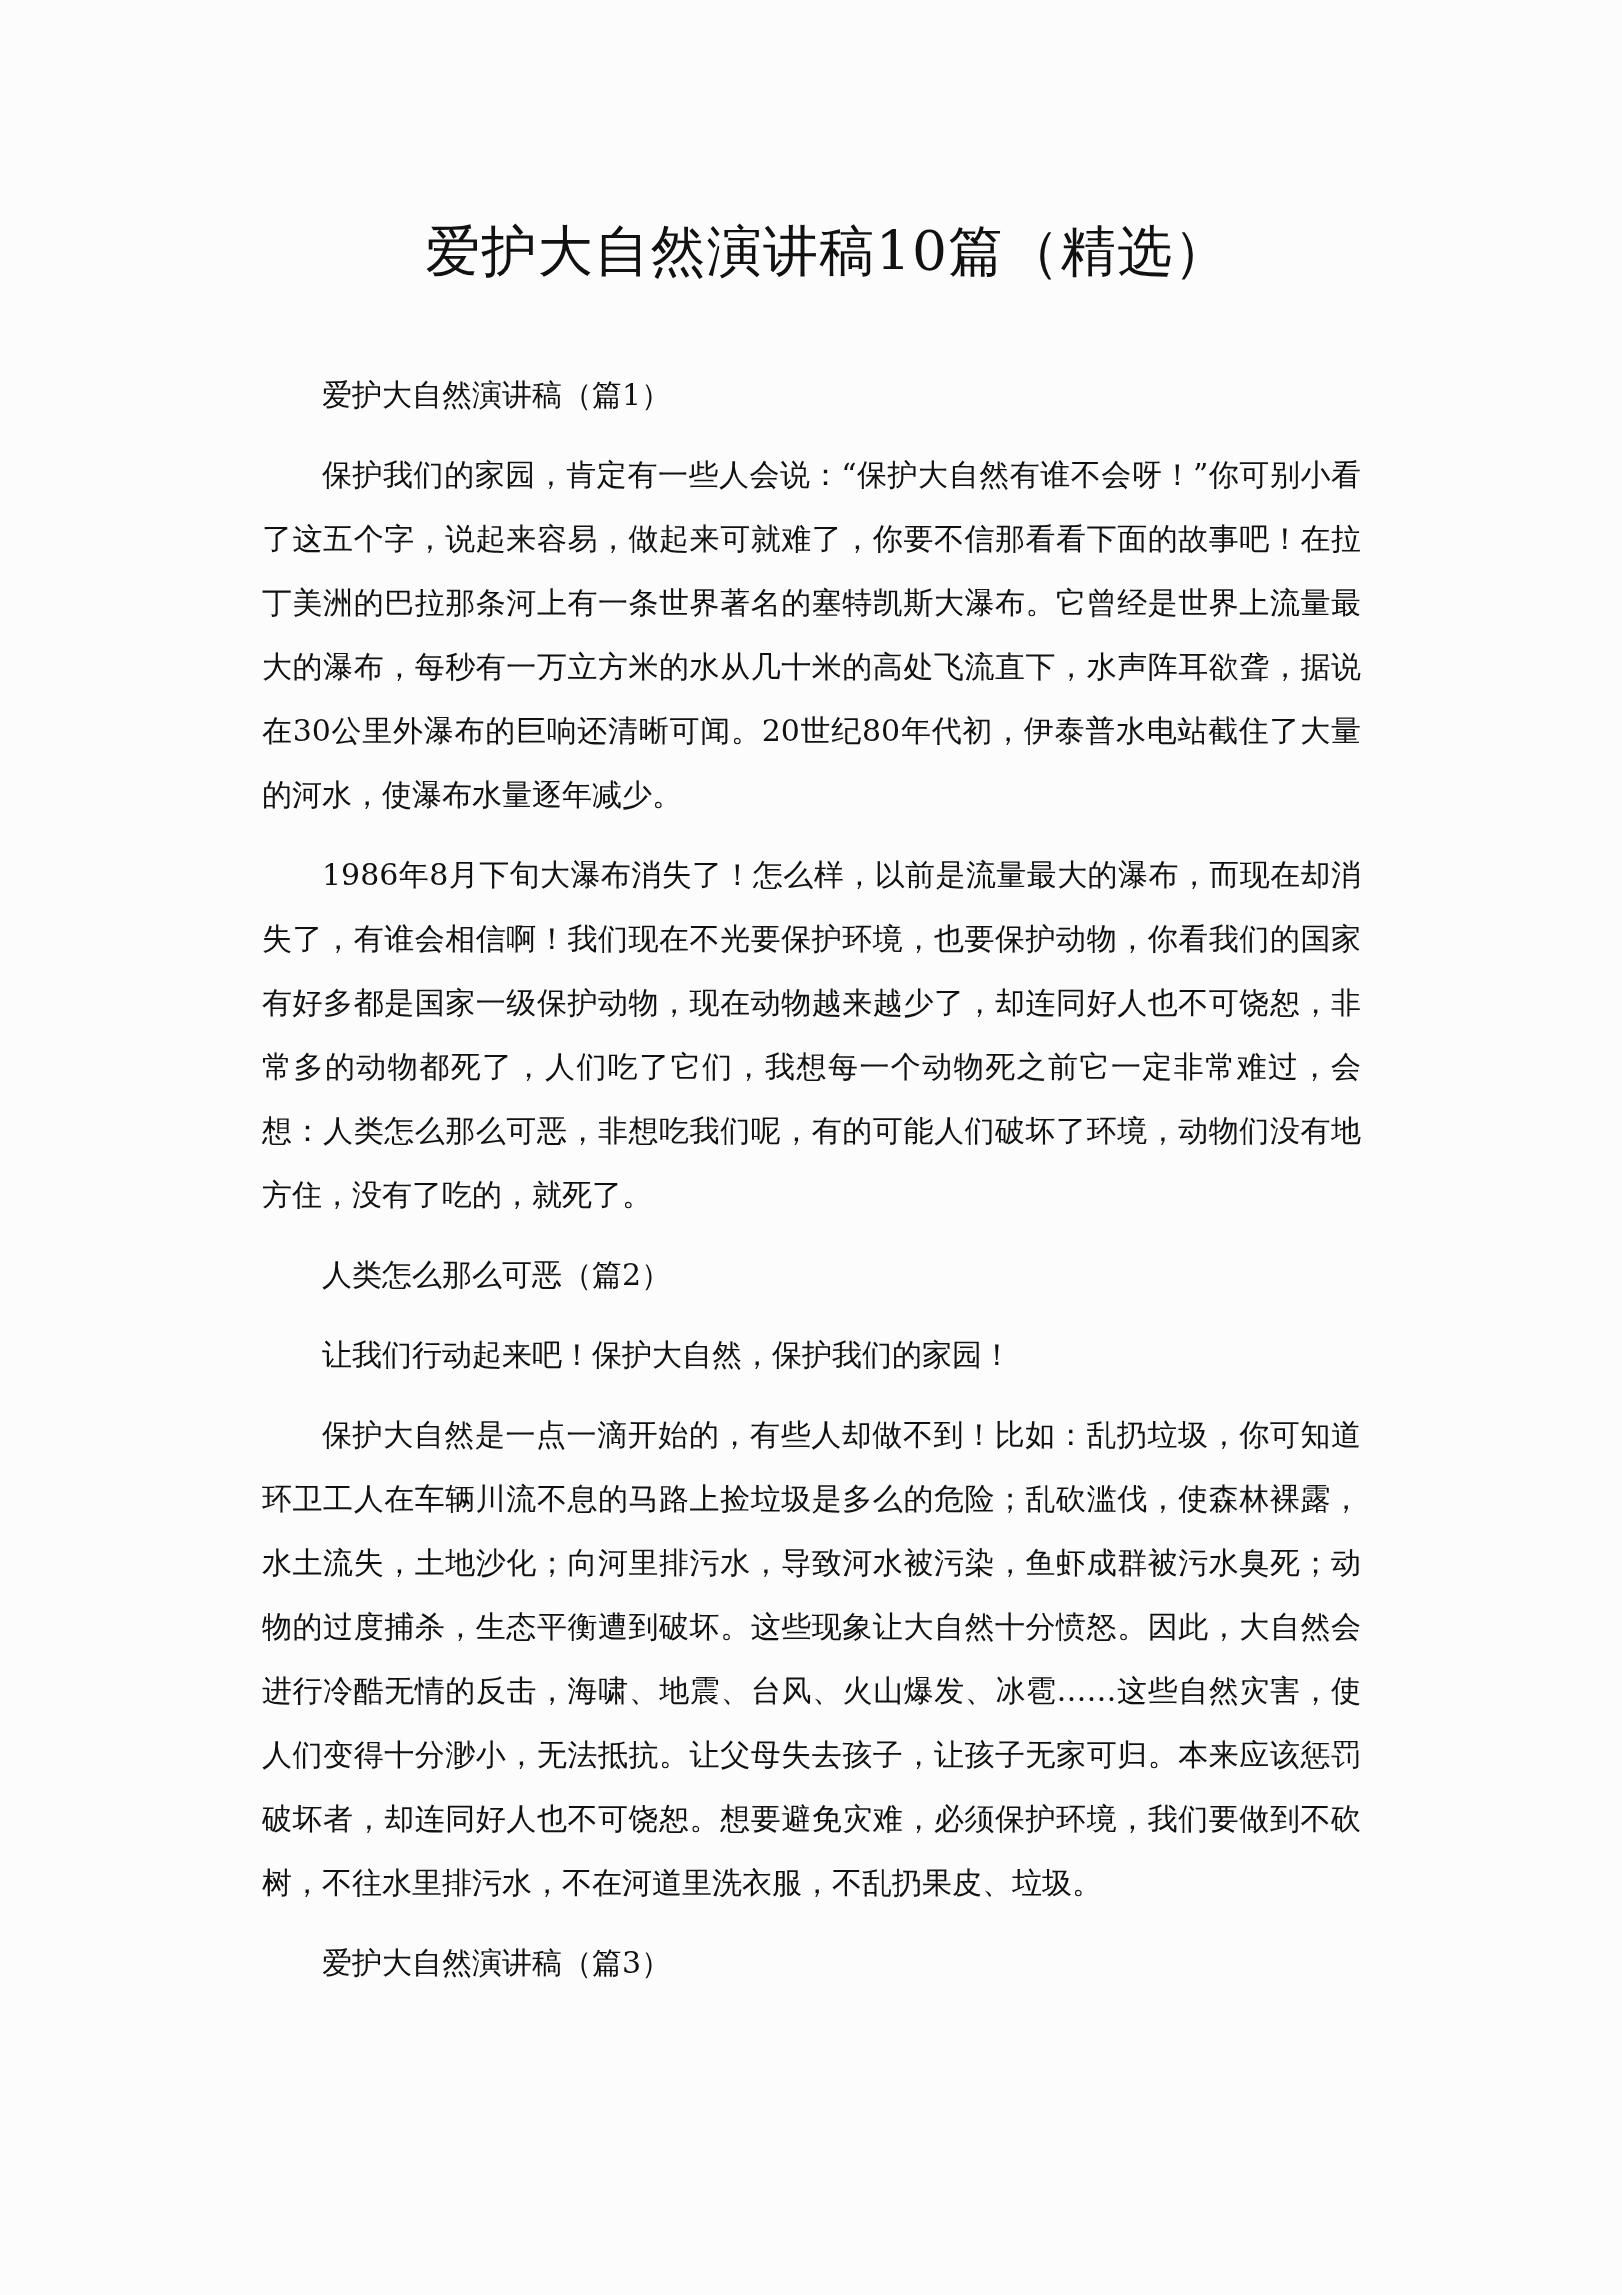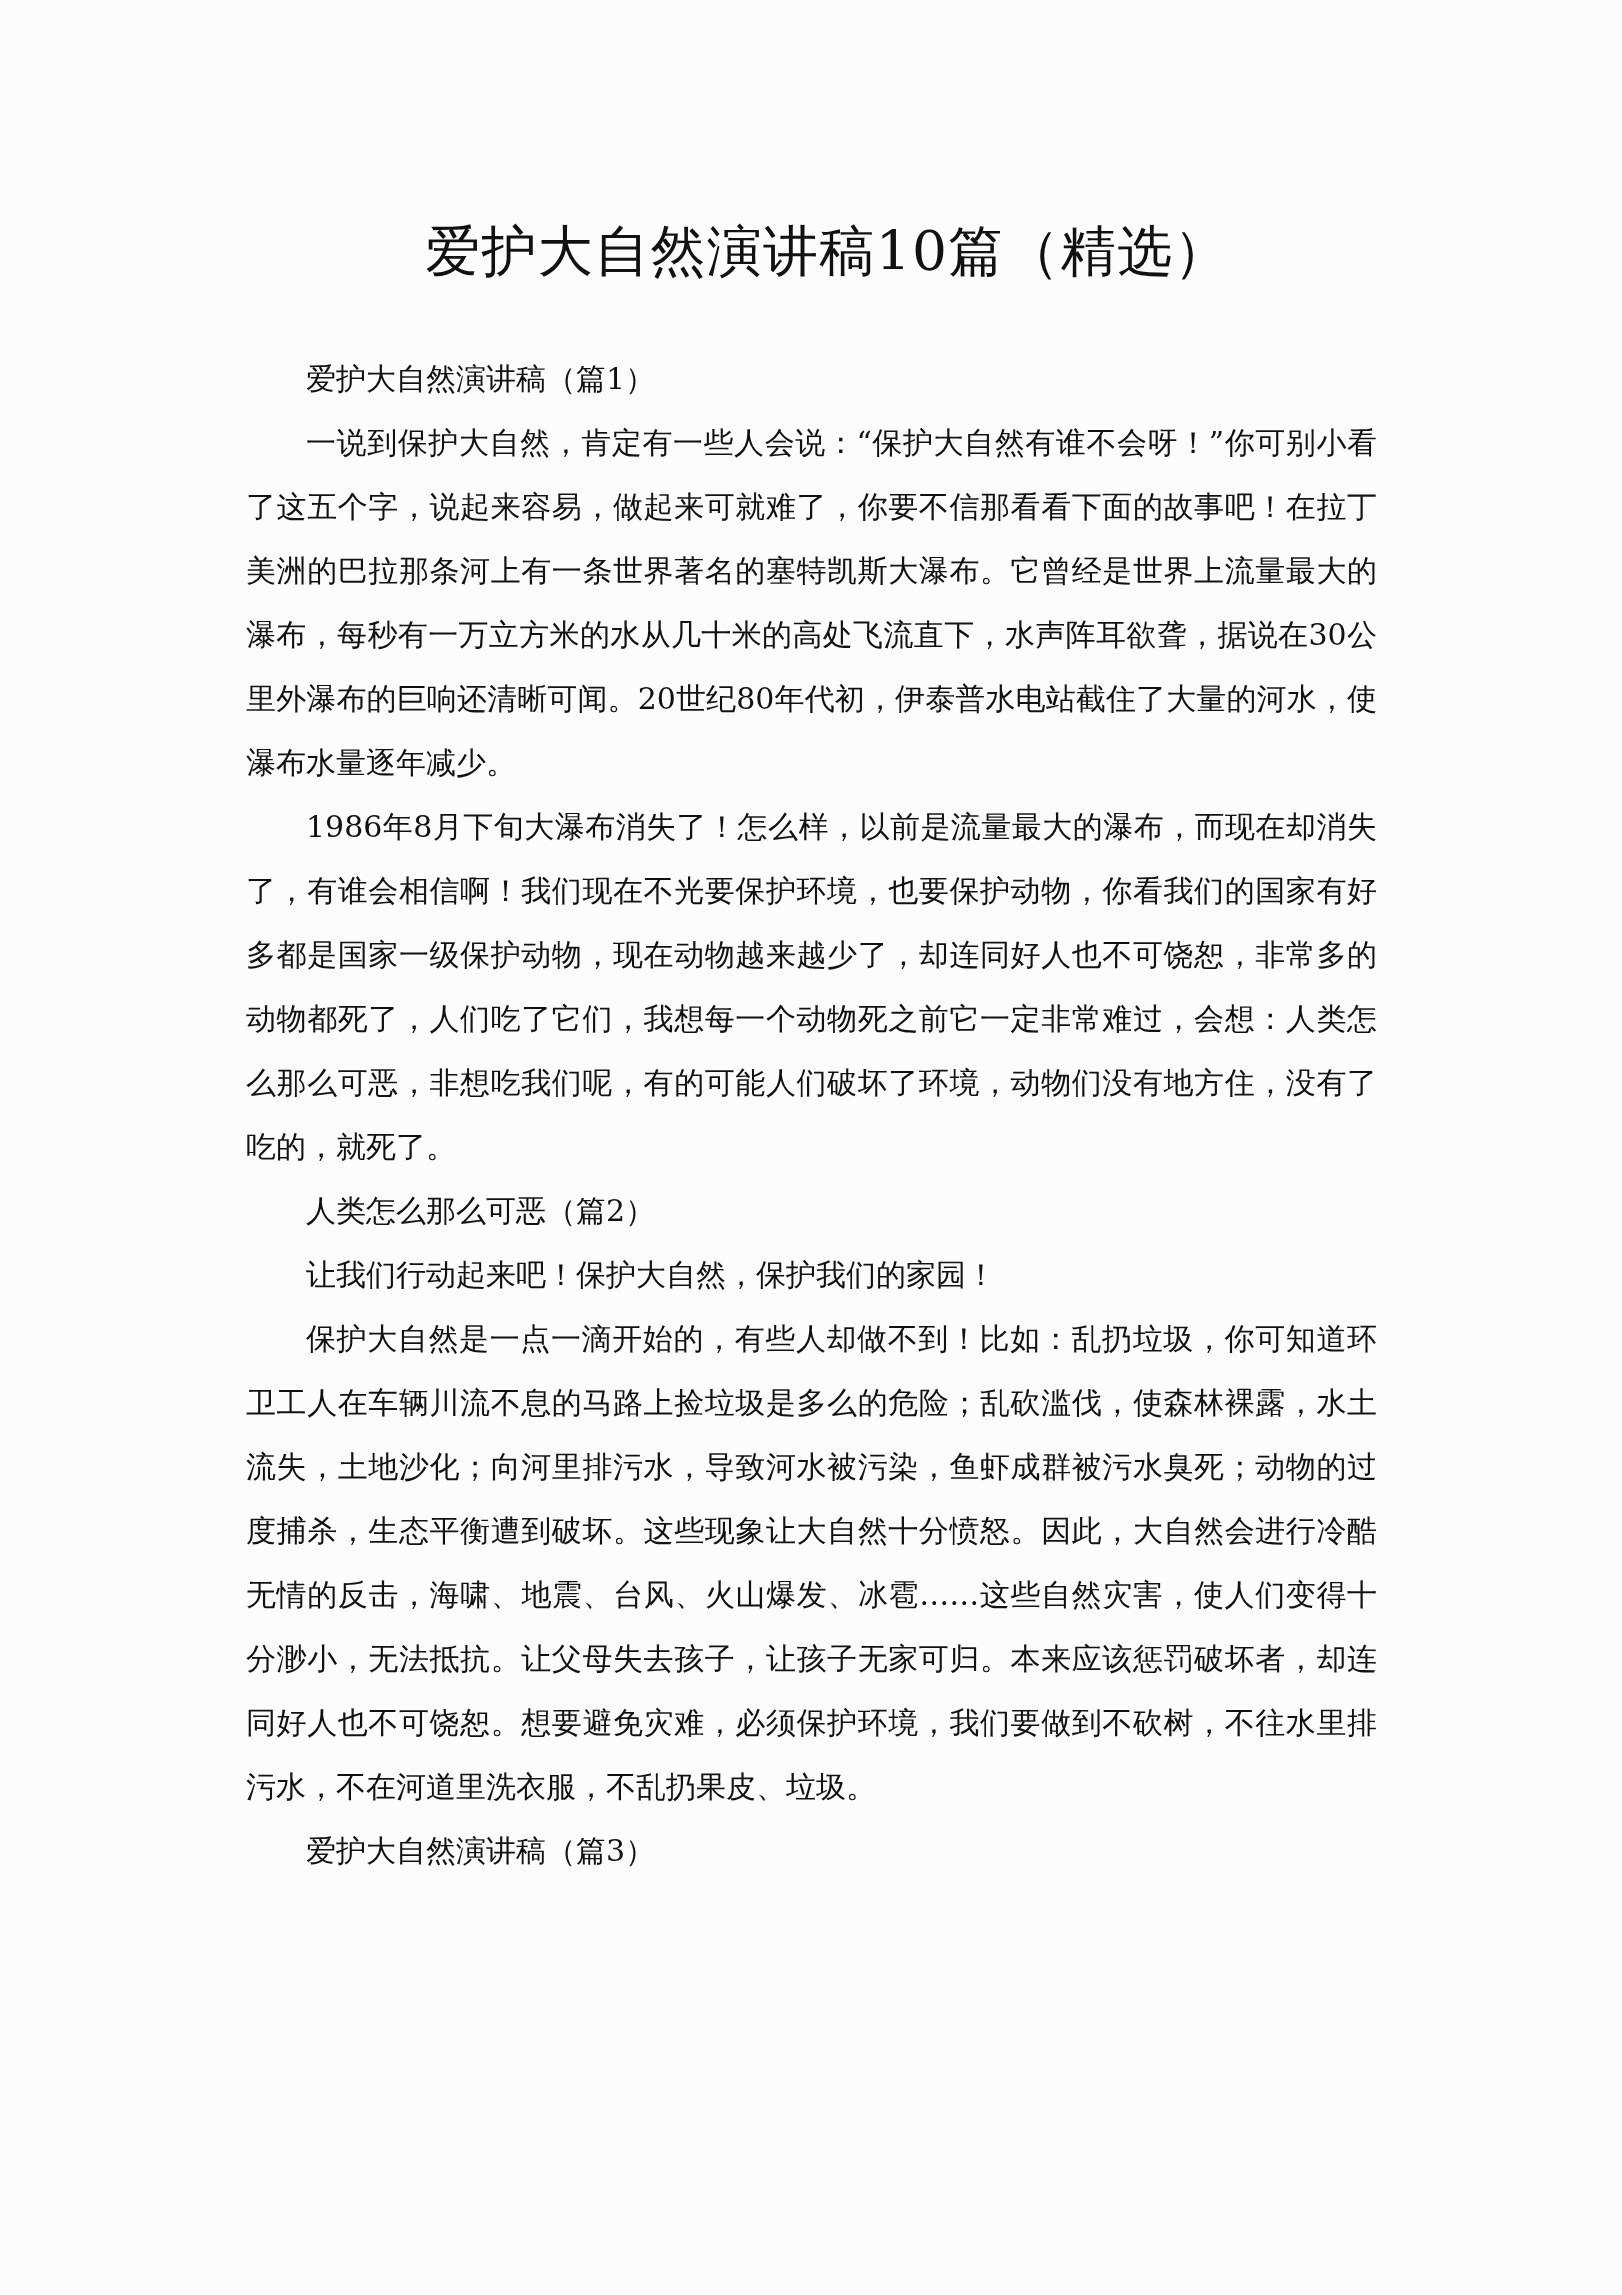--- a/index.html
+++ b/index.html
@@ -36,41 +36,41 @@
   }
   .body {
     position: absolute;
     left: 246px;
     top: 347px;
     width: 1131px;
     font-size: 30px;
     line-height: 64px;
   }
   .body p {
-    margin: 0;
+    margin: 16px;
     text-indent: 2em;
     text-align: justify;
     text-justify: inter-character;
     word-break: break-all;
   }
   .body p.heading {
     text-indent: 2em;
   }
 </style>
 </head>
 <body>
 
 <div class="page">
 
   <h1 class="doc-title">爱护大自然演讲稿10篇（精选）</h1>
 
   <div class="body">
 
     <p class="heading">爱护大自然演讲稿（篇1）</p>
-    <p>一说到保护大自然，肯定有一些人会说：“保护大自然有谁不会呀！”你可别小看了这五个字，说起来容易，做起来可就难了，你要不信那看看下面的故事吧！在拉丁美洲的巴拉那条河上有一条世界著名的塞特凯斯大瀑布。它曾经是世界上流量最大的瀑布，每秒有一万立方米的水从几十米的高处飞流直下，水声阵耳欲聋，据说在30公里外瀑布的巨响还清晰可闻。20世纪80年代初，伊泰普水电站截住了大量的河水，使瀑布水量逐年减少。</p>
+    <p>保护我们的家园，肯定有一些人会说：“保护大自然有谁不会呀！”你可别小看了这五个字，说起来容易，做起来可就难了，你要不信那看看下面的故事吧！在拉丁美洲的巴拉那条河上有一条世界著名的塞特凯斯大瀑布。它曾经是世界上流量最大的瀑布，每秒有一万立方米的水从几十米的高处飞流直下，水声阵耳欲聋，据说在30公里外瀑布的巨响还清晰可闻。20世纪80年代初，伊泰普水电站截住了大量的河水，使瀑布水量逐年减少。</p>
     <p>1986年8月下旬大瀑布消失了！怎么样，以前是流量最大的瀑布，而现在却消失了，有谁会相信啊！我们现在不光要保护环境，也要保护动物，你看我们的国家有好多都是国家一级保护动物，现在动物越来越少了，却连同好人也不可饶恕，非常多的动物都死了，人们吃了它们，我想每一个动物死之前它一定非常难过，会想：人类怎么那么可恶，非想吃我们呢，有的可能人们破坏了环境，动物们没有地方住，没有了吃的，就死了。</p>
 
     <p class="heading">人类怎么那么可恶（篇2）</p>
     <p>让我们行动起来吧！保护大自然，保护我们的家园！</p>
     <p>保护大自然是一点一滴开始的，有些人却做不到！比如：乱扔垃圾，你可知道环卫工人在车辆川流不息的马路上捡垃圾是多么的危险；乱砍滥伐，使森林裸露，水土流失，土地沙化；向河里排污水，导致河水被污染，鱼虾成群被污水臭死；动物的过度捕杀，生态平衡遭到破坏。这些现象让大自然十分愤怒。因此，大自然会进行冷酷无情的反击，海啸、地震、台风、火山爆发、冰雹……这些自然灾害，使人们变得十分渺小，无法抵抗。让父母失去孩子，让孩子无家可归。本来应该惩罚破坏者，却连同好人也不可饶恕。想要避免灾难，必须保护环境，我们要做到不砍树，不往水里排污水，不在河道里洗衣服，不乱扔果皮、垃圾。</p>
 
     <p class="heading">爱护大自然演讲稿（篇3）</p>
 
   </div>
 </div>

